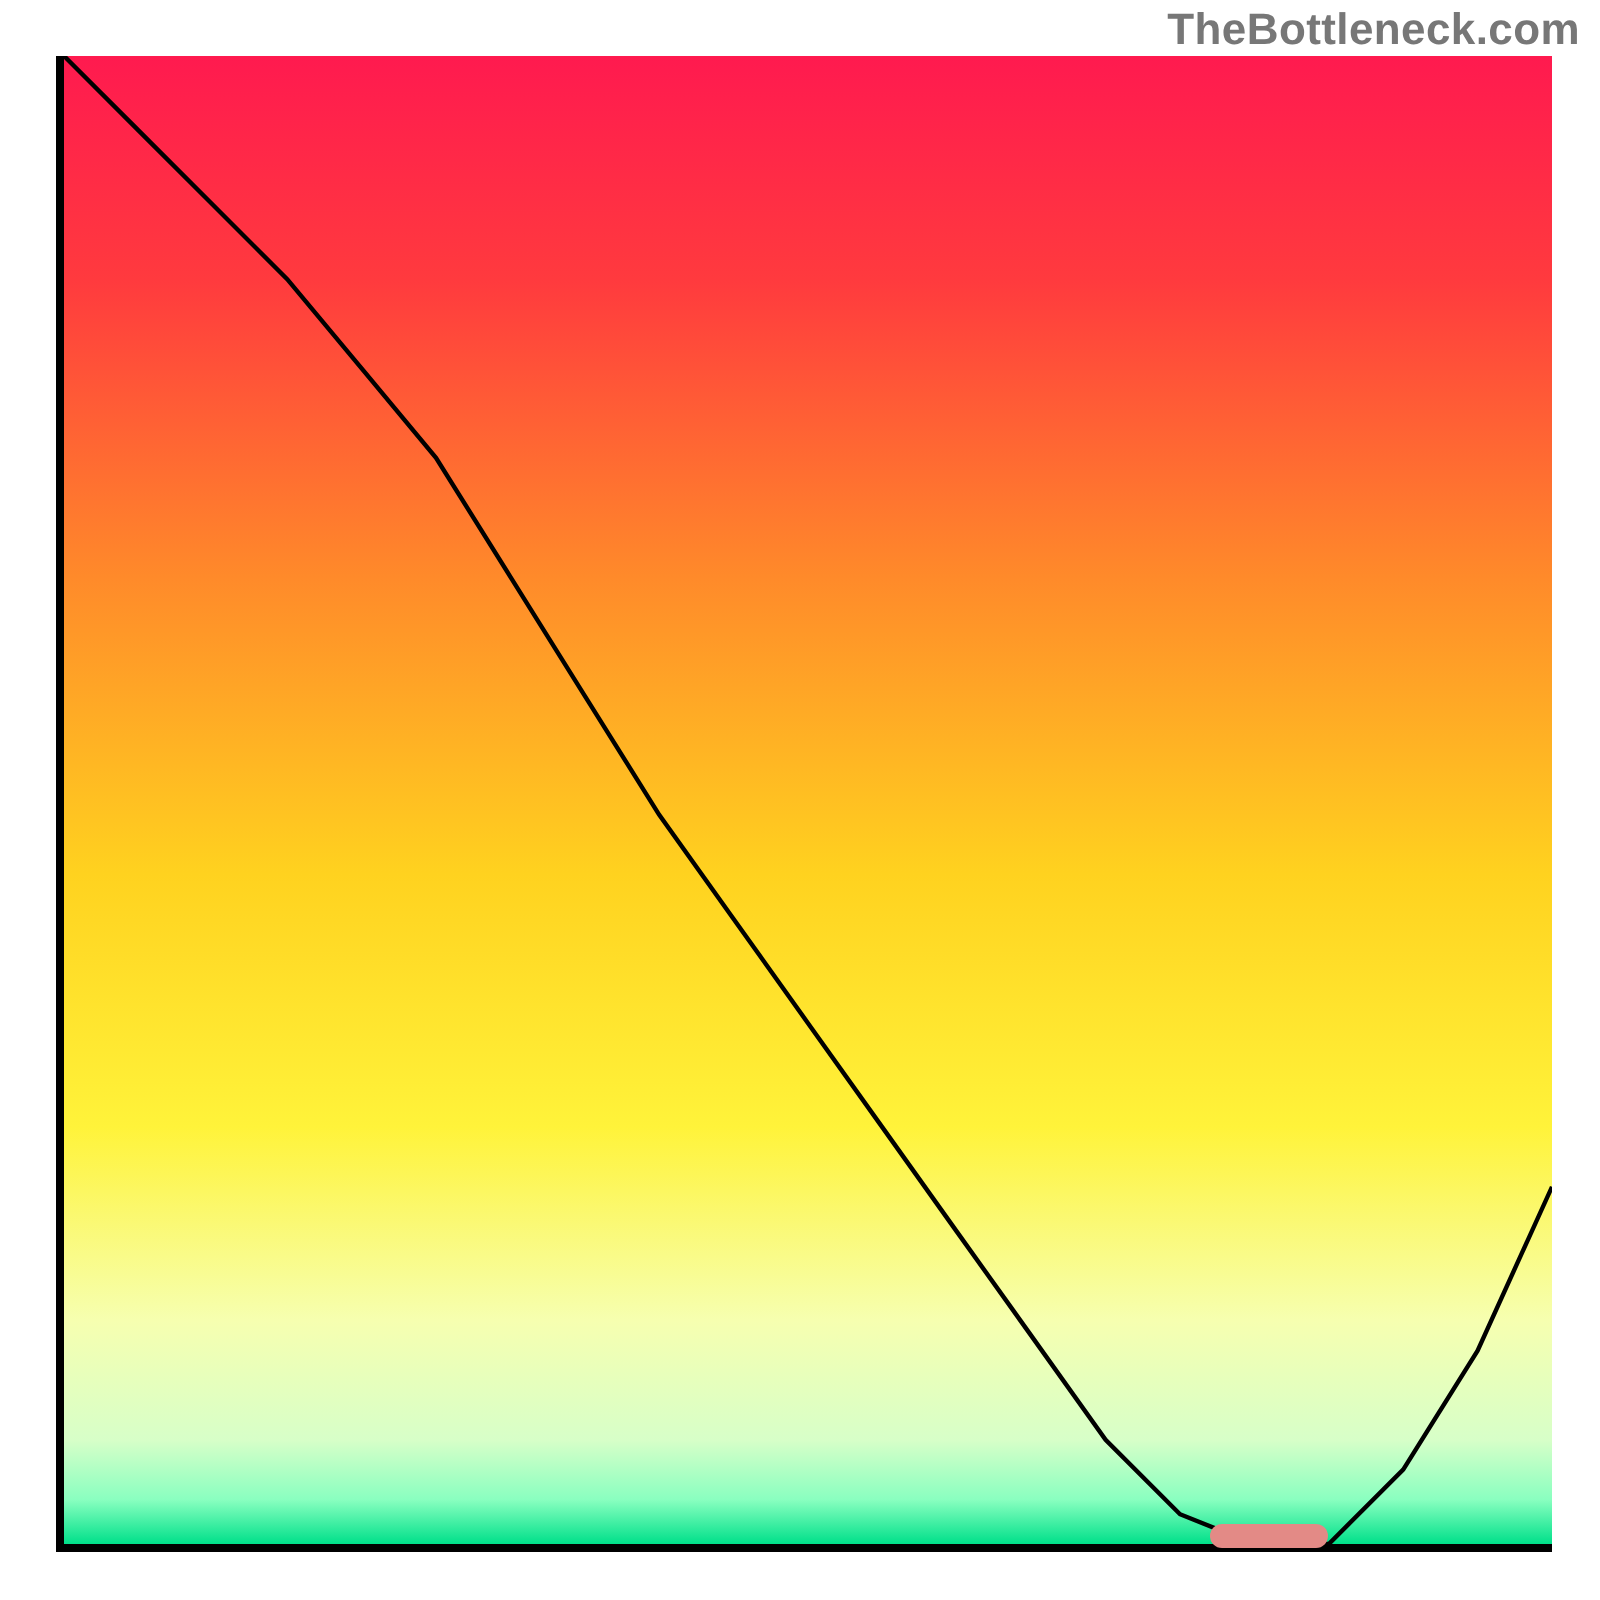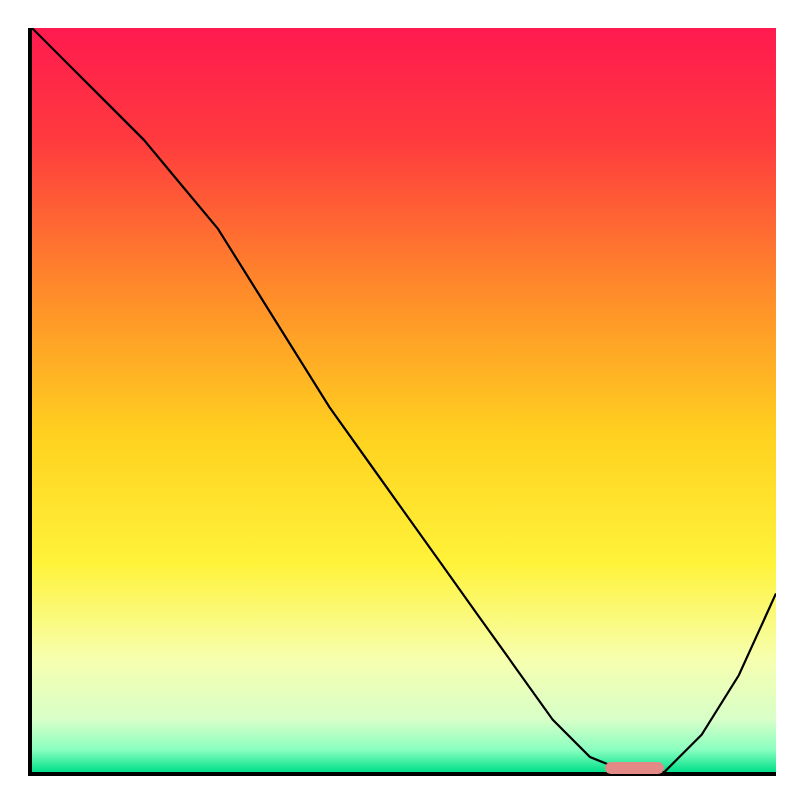--- a/index.html
+++ b/index.html
@@ -53,20 +53,21 @@
     height: 12px;
     background: #e38a86;
     border-radius: 6px;
   }
 </style>
 </head>
 <body>
 
 <div class="container">
 
+  <div class="watermark">TheBottleneck.com</div>
 
   <div class="plot-area">
 
     <svg class="gradient-bg" viewBox="0 0 744 744" preserveAspectRatio="none">
       <defs>
         <linearGradient id="bg-grad" x1="0" y1="0" x2="0" y2="1">
             <stop offset="0%" stop-color="#ff1a4f"></stop>
             <stop offset="15%" stop-color="#ff3a3e"></stop>
             <stop offset="35%" stop-color="#ff8a2a"></stop>
             <stop offset="55.00000000000001%" stop-color="#ffd21f"></stop>

